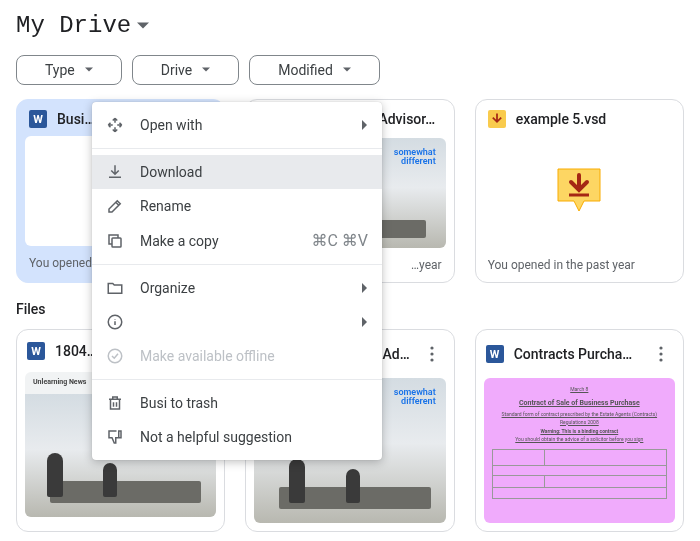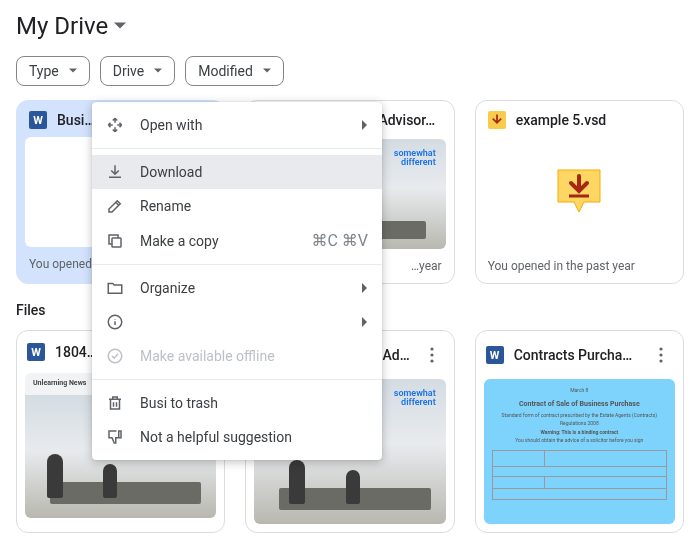--- a/index.html
+++ b/index.html
@@ -11,41 +11,42 @@
       width: 700px;
       height: 541px;
       overflow: hidden;
       position: relative;
       padding: 12px 16px;
     }
     .header {
       display: flex;
       align-items: center;
       margin-bottom: 16px;
+      font-family: Liberation Mono, monospace;
     }
     .header h1 {
       font-size: 24px;
       font-weight: 400;
       color: #202124;
     }
     .header .chev {
       margin-left: 6px;
     }
     .filters {
       display: flex;
       gap: 10px;
       margin-bottom: 14px;
     }
     .chip {
       display: flex;
       align-items: center;
       gap: 10px;
       border: 1px solid #80868b;
       border-radius: 8px;
-      padding: 6px 12px;
+      padding: 6px 28px;
       font-size: 14px;
       background: #fff;
       cursor: pointer;
     }
     .grid {
       display: flex;
       gap: 20px;
     }
     .card {
       width: 210px;
@@ -173,26 +174,27 @@
     }
     .thumb2 {
       height: 145px;
       margin: 0 8px 8px;
       border-radius: 6px;
       background: #f1f3f4;
       overflow: hidden;
       position: relative;
     }
     .contract-doc {
-      background: #7dd3fc;
+      background: #f0abfc;
       font-size: 5px;
       padding: 8px;
       color: #555;
       text-align: center;
       line-height: 1.5;
+      text-decoration: underline;
     }
     .ctx-menu {
       position: absolute;
       top: 102px;
       left: 92px;
       width: 290px;
       background: #fff;
       border-radius: 4px;
       box-shadow: 0 2px 10px rgba(0,0,0,0.25), 0 0 1px rgba(0,0,0,0.2);
       padding: 6px 0;

